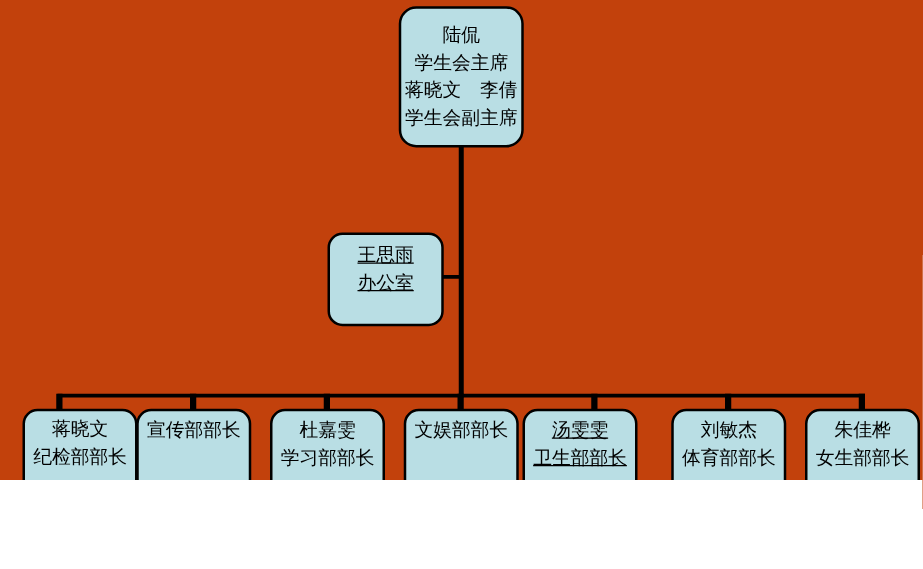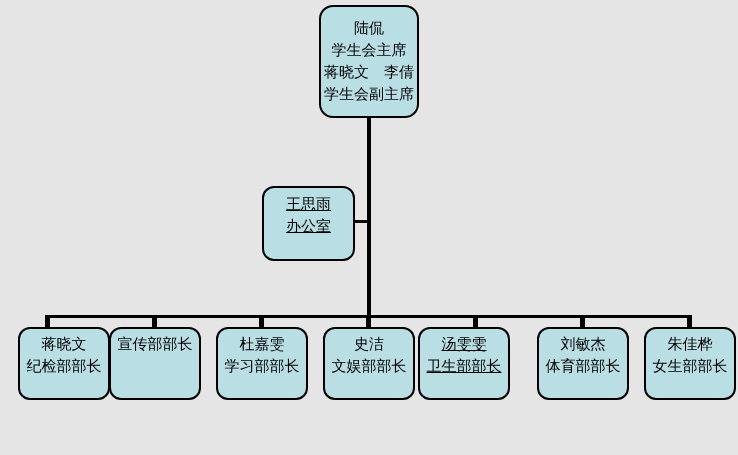--- a/index.html
+++ b/index.html
@@ -1,19 +1,19 @@
 <!DOCTYPE html>
 <html><head>
 <meta charset="utf-8">
 <style>
   html,body{margin:0;padding:0;}
   .canvas{
     position:relative;
-    width:738px;height:455px;
-    background:#e5e5e5;
+    width:738px;height:384px;
+    background:#c2410c;
     font-family:"DejaVu Sans",sans-serif;
     overflow:hidden;
   }
   .node{
     position:absolute;
     background:#b9dee4;
     border:2px solid #000;
     border-radius:12px;
     box-sizing:border-box;
     text-align:center;
@@ -65,21 +65,20 @@
     <div class="txt">纪检部部长</div>
   </div>
   <div class="node node-dept" style="left:109px;">
     <div class="txt">宣传部部长</div>
   </div>
   <div class="node node-dept" style="left:216px;">
     <div class="txt">杜嘉雯</div>
     <div class="txt">学习部部长</div>
   </div>
   <div class="node node-dept" style="left:323px;">
-    <div class="txt">史洁</div>
     <div class="txt">文娱部部长</div>
   </div>
   <div class="node node-dept" style="left:418px;text-decoration:underline;">
     <div class="txt">汤雯雯</div>
     <div class="txt">卫生部部长</div>
   </div>
   <div class="node node-dept" style="left:537px;">
     <div class="txt">刘敏杰</div>
     <div class="txt">体育部部长</div>
   </div>

